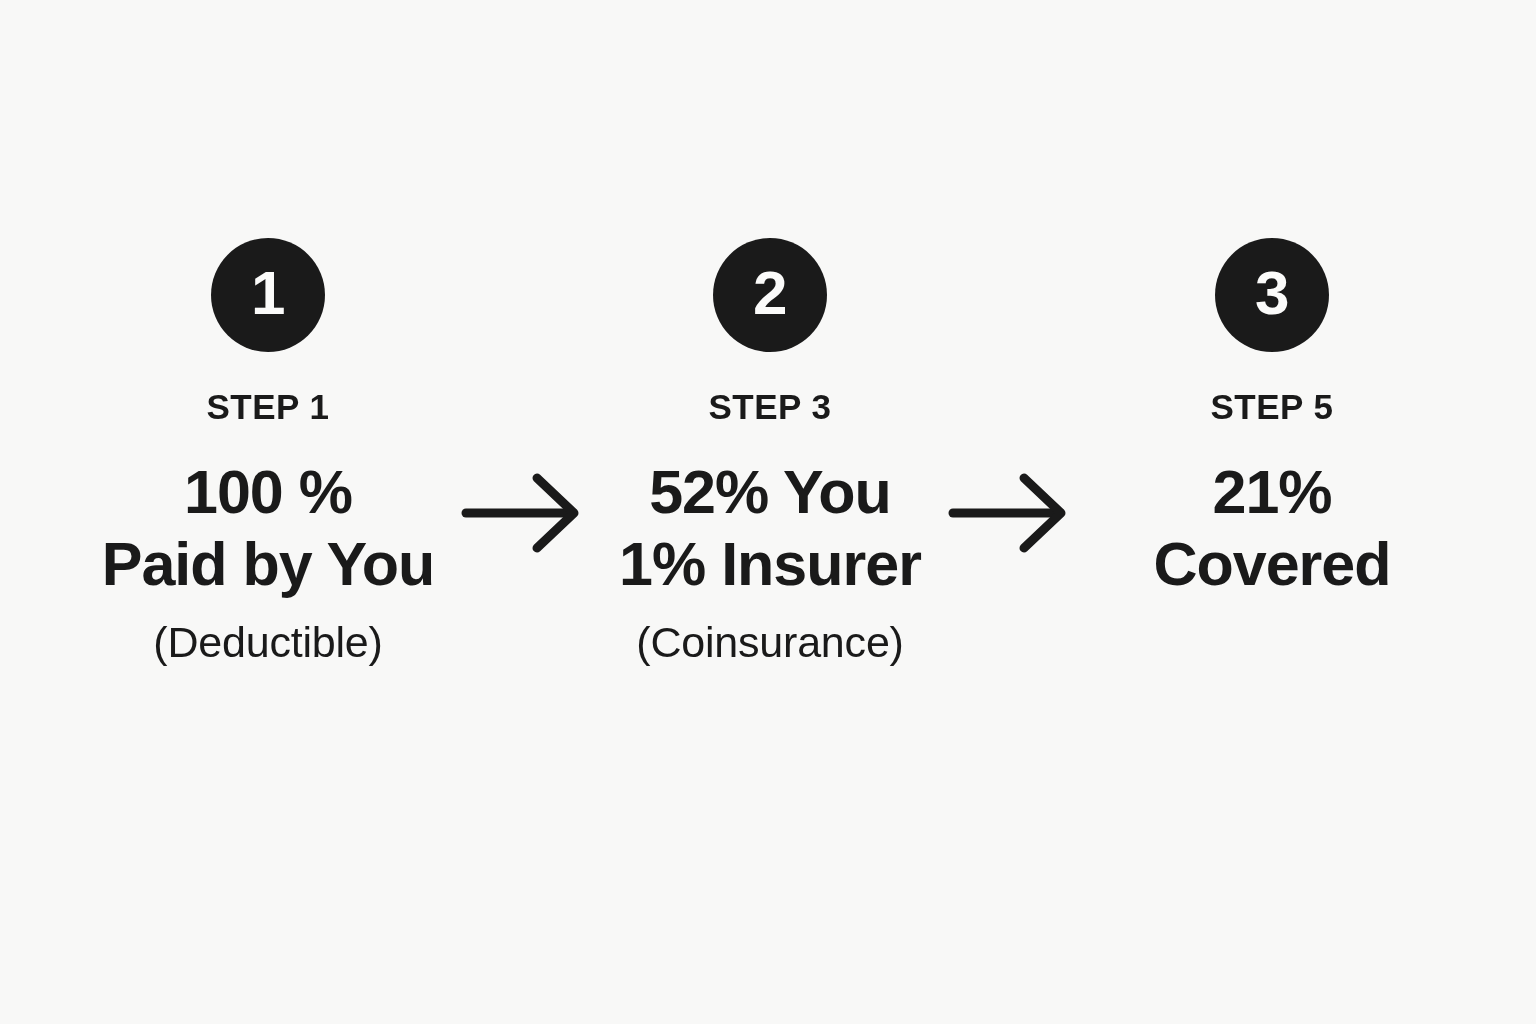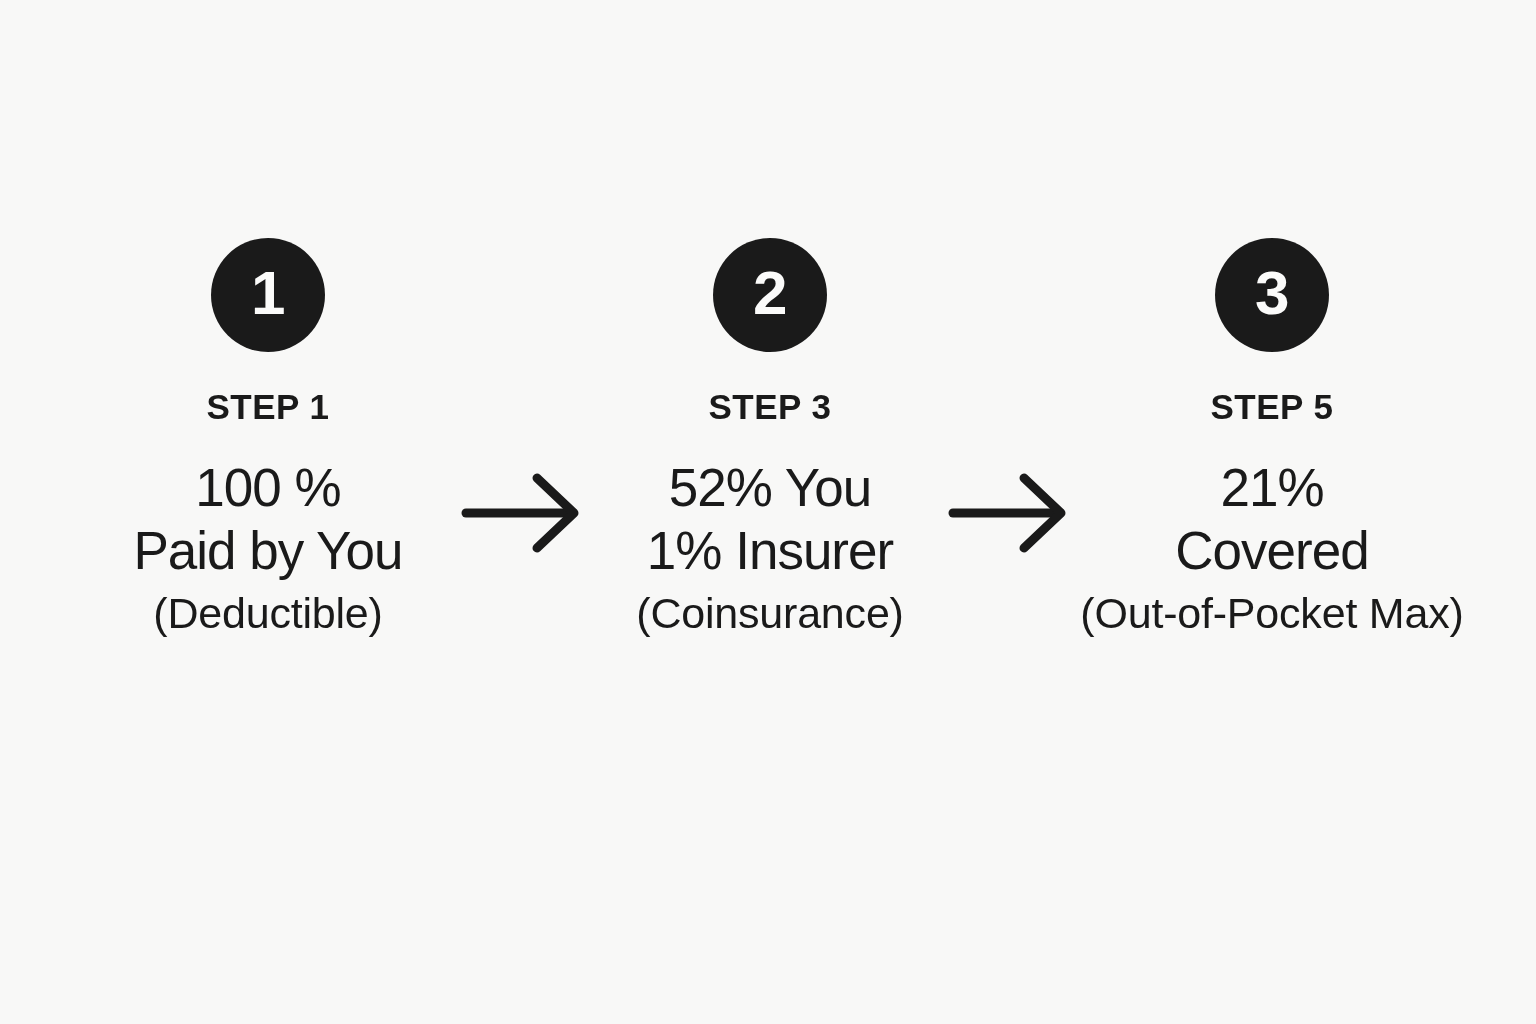--- a/index.html
+++ b/index.html
@@ -59,30 +59,30 @@
   .step-label {
     margin-top: 37px;
     font-size: 35px;
     font-weight: bold;
     letter-spacing: 0.5px;
     line-height: 1;
   }
 
   .step-main {
     margin-top: 33px;
-    font-size: 53px;
-    font-weight: normal;
+    font-size: 61px;
+    font-weight: bold;
     line-height: 1.18;
     letter-spacing: -1px;
     white-space: nowrap;
   }
   .step-main .ln { display: block; }
 
   .step-sub {
-    margin-top: 10px;
+    margin-top: 20px;
     font-size: 43px;
     font-weight: normal;
     line-height: 1;
     letter-spacing: -0.2px;
     white-space: nowrap;
   }
 
   .arrow {
     position: absolute;
     top: 470px;
@@ -142,16 +142,15 @@
 
   <div class="step step-3">
     <div class="badge">
       <span class="badge-num">3</span>
     </div>
     <div class="step-label">STEP 5</div>
     <div class="step-main">
       <span class="ln">21%</span>
       <span class="ln">Covered</span>
     </div>
-    <div class="step-sub">(Out-of-Pocket Max)</div>
   </div>
 
 </div>
 
 </body></html>

